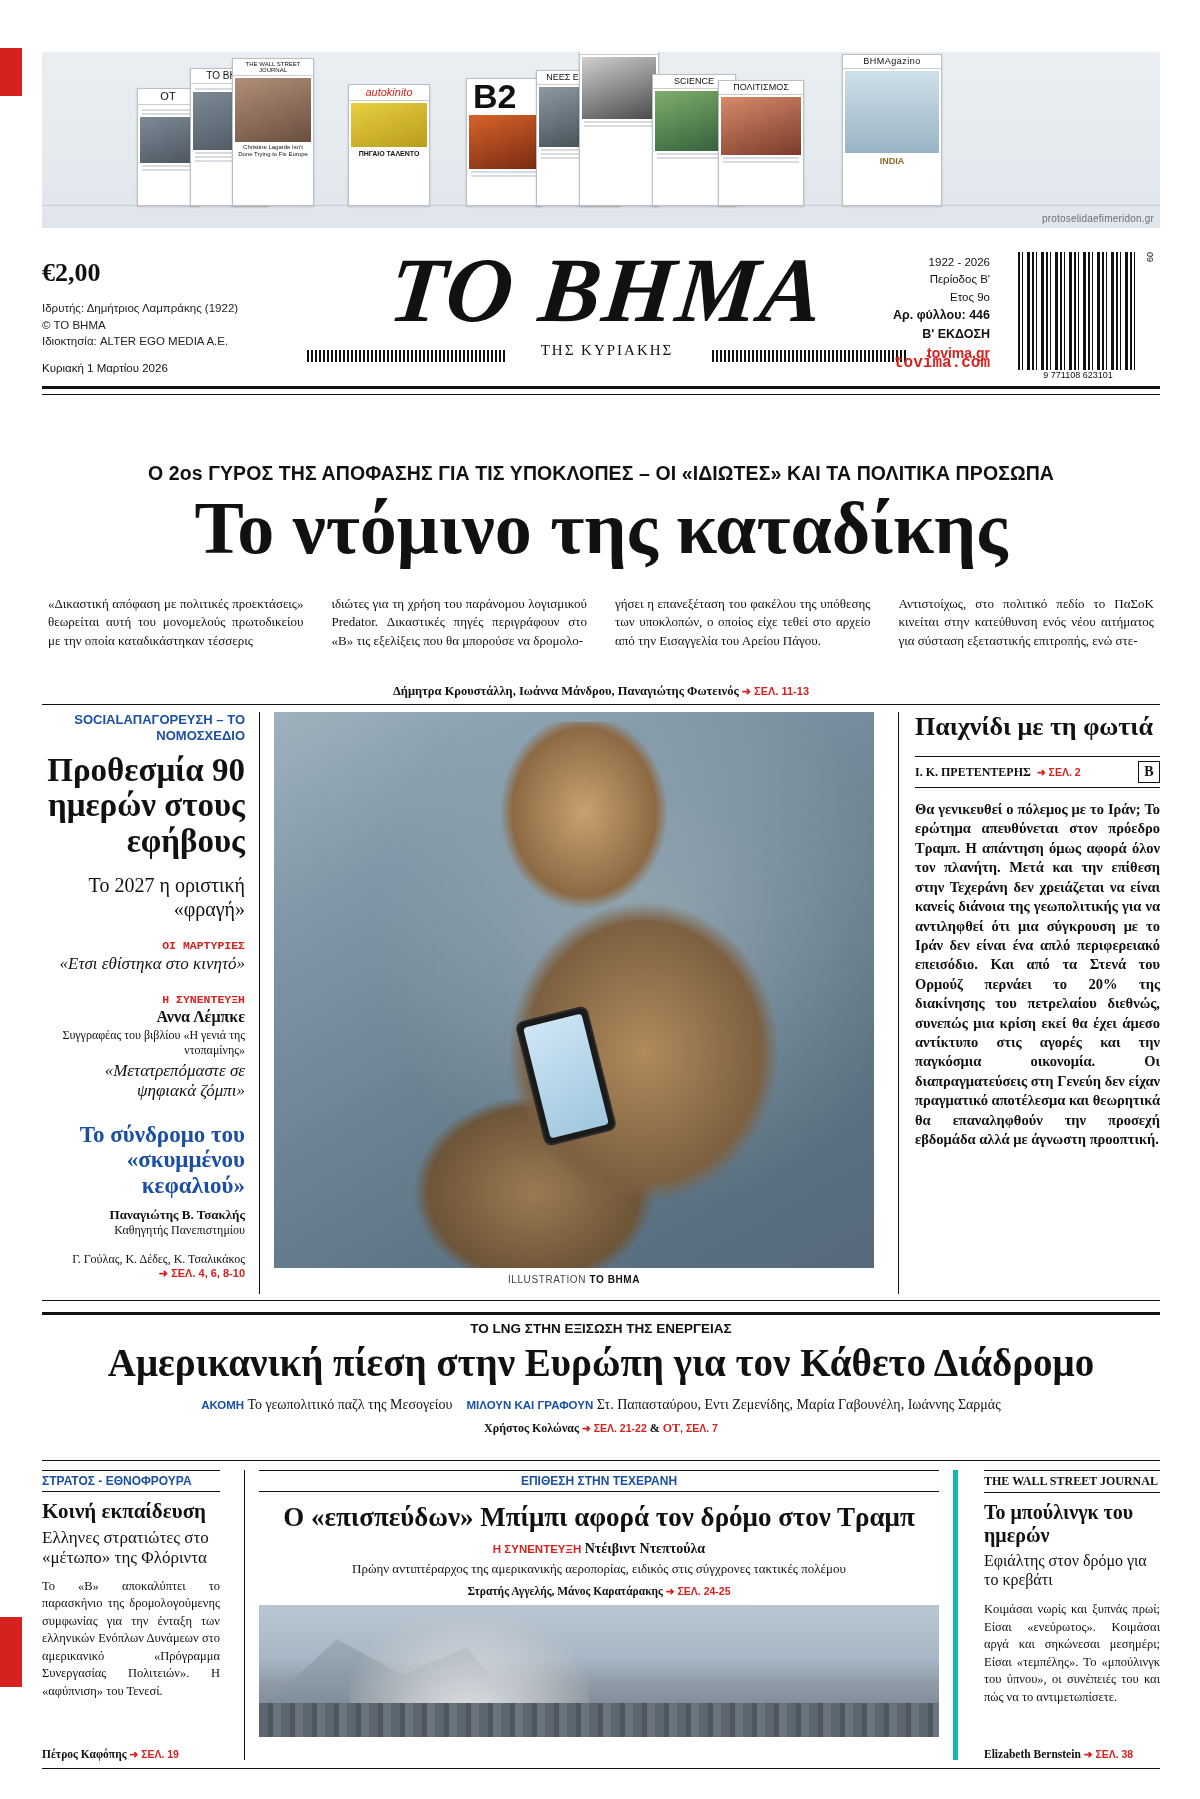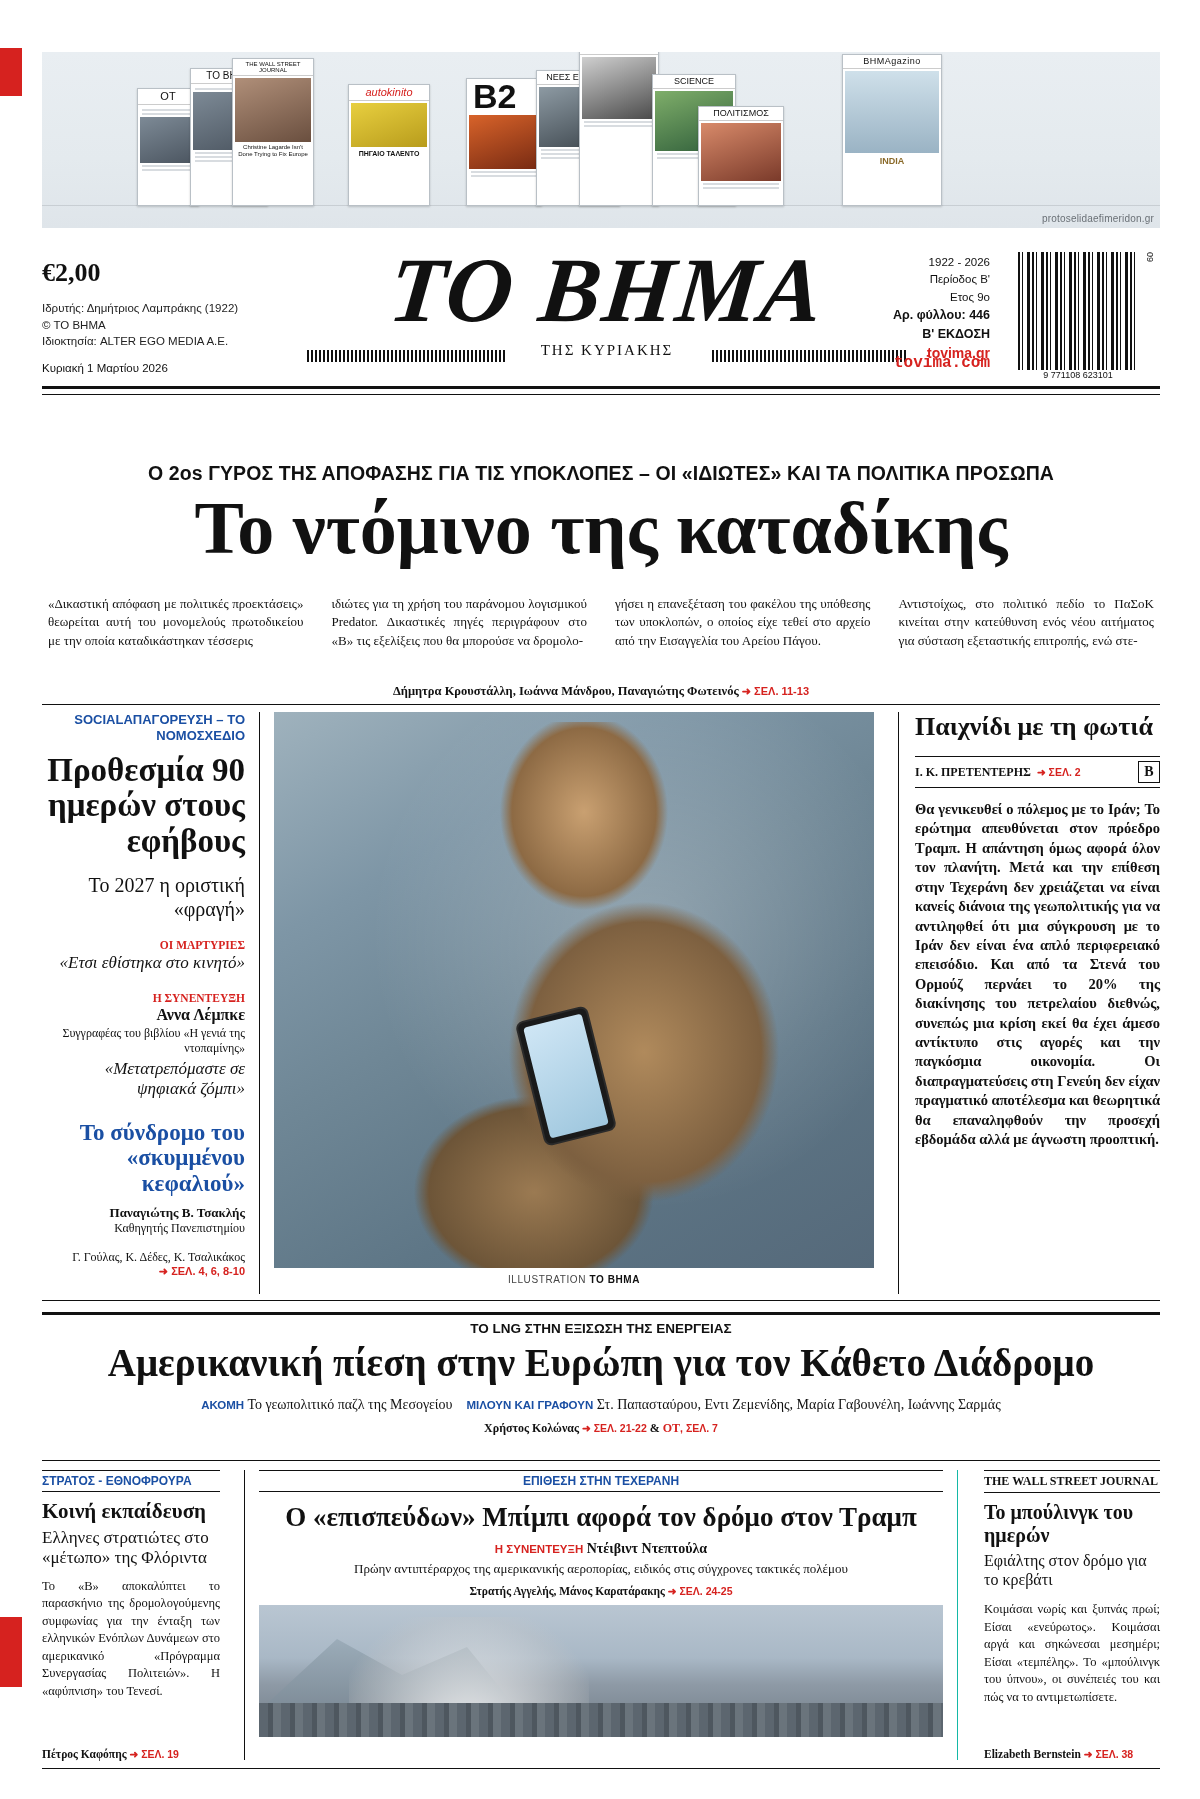--- a/index.html
+++ b/index.html
@@ -94,21 +94,21 @@
     font-size:12.5px; font-weight:bold; font-family:"Liberation Serif", serif;
   }
   .byline-lead .ref { color:#d6221f; font-weight:bold; font-size:11px; font-family:"Liberation Sans", sans-serif; }
 
   
   .mid { position:absolute; left:42px; top:712px; width:1118px; height:582px; }
   .col-left { position:absolute; left:0; top:0; width:218px; height:582px; padding-right:14px; border-right:1px solid #111; text-align:right; }
   .col-left .sec { color:#1a4fa3; font-family:"Liberation Sans", sans-serif; font-weight:bold; font-size:13px; line-height:1.25; }
   .col-left h2 { margin:8px 0 0; font-size:33px; line-height:1.08; font-family:"Liberation Serif", serif; font-weight:bold; }
   .col-left .sub { margin-top:14px; font-size:20px; line-height:1.2; font-family:"Liberation Serif", serif; }
-  .col-left .lbl { margin-top:18px; color:#d6221f; font-family:Liberation Serif, serif; font-weight:bold; font-size:11.5px; }
+  .col-left .lbl { margin-top:18px; color:#d6221f; font-family:Liberation Mono, monospace; font-weight:bold; font-size:11.5px; }
   .col-left .it { font-style:italic; font-size:17px; line-height:1.2; margin-top:2px; }
   .col-left .name { font-weight:bold; font-size:16px; margin-top:2px; }
   .col-left .small { font-size:12px; line-height:1.3; margin-top:2px; font-family:"Liberation Serif", serif; }
   .col-left h3 { margin:20px 0 0; font-size:23px; line-height:1.12; font-weight:bold; color:#1a4fa3; font-family:"Liberation Serif", serif; }
   .col-left .auth { margin-top:8px; font-weight:bold; font-size:13px; }
   .col-left .auth-sub { font-size:12px; }
   .col-left .authors { margin-top:14px; font-size:12px; }
   .col-left .ref { color:#d6221f; font-size:11px; font-family:"Liberation Sans", sans-serif; font-weight:bold; }
 
   .photo-wrap { position:absolute; left:232px; top:0; width:600px; height:582px; }
@@ -151,21 +151,21 @@
   .lng .also { margin-top:12px; text-align:center; font-size:14px; font-family:"Liberation Serif", serif; }
   .lng .also .tag { color:#1a4fa3; font-family:"Liberation Sans", sans-serif; font-weight:bold; font-size:11.5px; }
   .lng .by { margin-top:8px; text-align:center; font-size:12px; font-weight:bold; }
   .lng .by .ref { color:#d6221f; font-size:10.5px; font-family:"Liberation Sans", sans-serif; }
   .lng .by .ot { color:#d6221f; font-weight:bold; }
 
   
   .bottom { position:absolute; left:42px; top:1470px; width:1118px; height:290px; }
   .b-col { position:absolute; top:0; height:290px; }
   .b1 { left:0; width:190px; padding-right:12px; }
-  .b2 { left:202px; width:714px; padding:0 14px; border-left:1px solid #111; border-right:1px solid #14b8a6; }
+  .b2 { left:202px; width:714px; padding:0 14px; border-left:1px solid #111; border-right:5px solid #14b8a6; }
   .b3 { left:930px; width:188px; padding-left:12px; }
   .sec-bar { border-top:1px solid #111; border-bottom:1px solid #111; padding:3px 0; font-family:"Liberation Sans", sans-serif; font-weight:bold; font-size:12px; color:#1a4fa3; }
   .sec-bar.center { text-align:center; }
   .b1 h3 { margin:8px 0 0; font-size:21px; line-height:1.12; font-weight:bold; font-family:"Liberation Serif", serif; }
   .b1 .dek { margin-top:4px; font-size:17px; line-height:1.18; font-family:"Liberation Serif", serif; }
   .b1 p { margin:10px 0 0; font-size:12.5px; line-height:1.4; text-align:justify; }
   .b-foot { position:absolute; bottom:0; font-size:11.5px; font-weight:bold; }
   .b-foot .ref { color:#d6221f; font-size:10.5px; font-family:"Liberation Sans", sans-serif; }
   .b2 h3 { margin:10px 0 0; text-align:center; font-size:27px; font-weight:bold; font-family:"Liberation Serif", serif; }
   .b2 .ivw { margin-top:8px; text-align:center; font-size:14px; font-weight:bold; }
@@ -266,21 +266,21 @@
 
     <div class="mini" style="left:610px;width:84px;height:132px;">
       <div class="mtitle" style="font-size:9px;">SCIENCE</div>
       <div class="mbody">
           <div class="photo" style="height:60px;background:linear-gradient(160deg,#7fae6a,#2f5e3a);"></div>
           <div class="line"></div>
           <div class="line"></div>
         </div>
     </div>
 
-    <div class="mini" style="left:656px;width:86px;height:100px;">
+    <div class="mini" style="left:676px;width:86px;height:126px;">
       <div class="mtitle" style="font-size:9px;">ΠΟΛΙΤΙΣΜΟΣ</div>
       <div class="mbody">
           <div class="photo" style="height:58px;background:linear-gradient(160deg,#d88a6a,#7a3a2a);"></div>
           <div class="line"></div>
           <div class="line"></div>
         </div>
     </div>
 
     <div class="mini" style="left:800px;width:100px;height:152px;">
       <div class="mtitle" style="font-size:9px;letter-spacing:.5px;">BHMAgazino</div>

